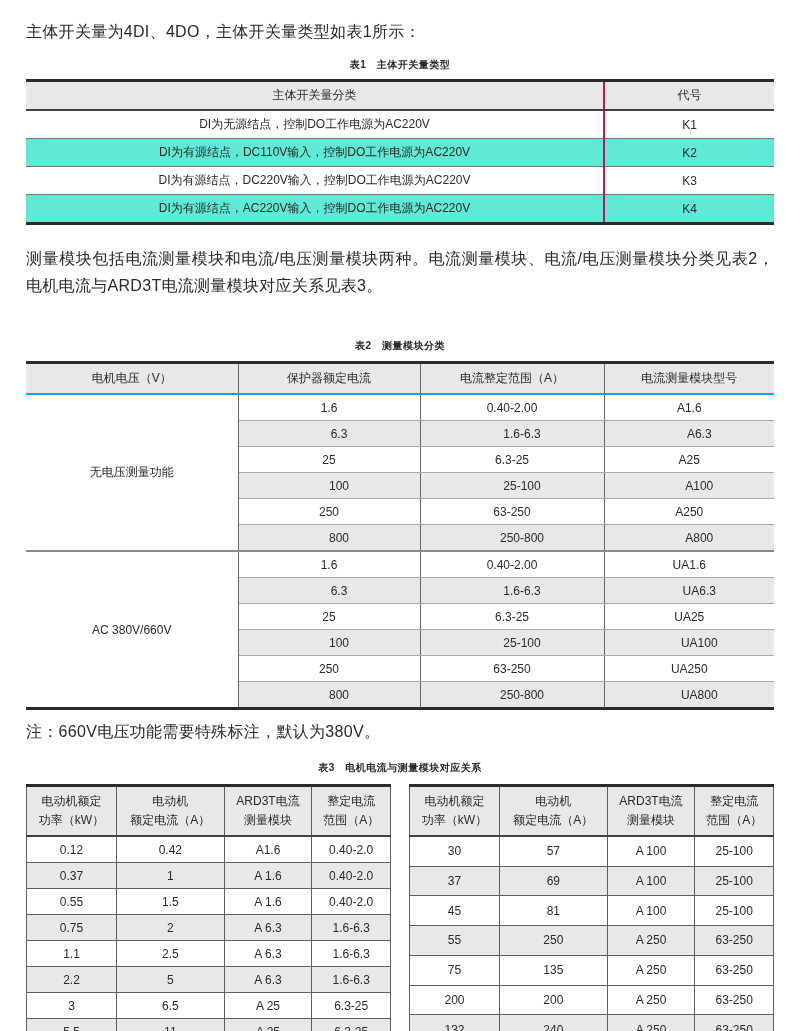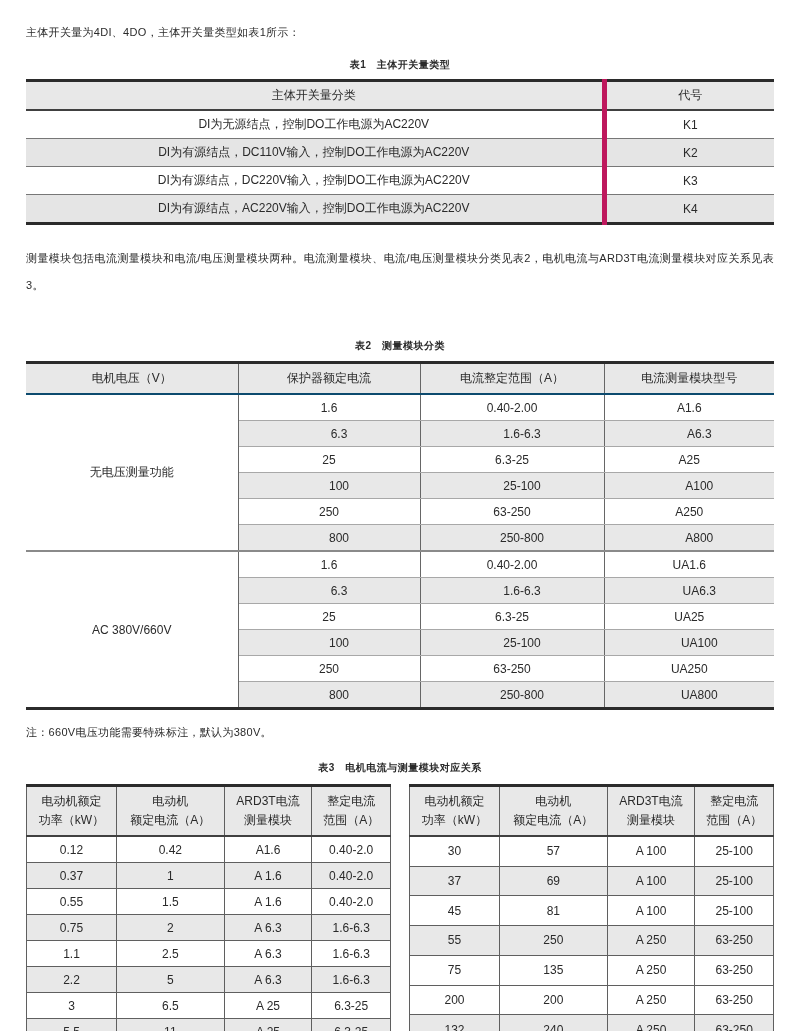--- a/index.html
+++ b/index.html
@@ -5,21 +5,21 @@
   html, body { margin: 0; padding: 0; background: #ffffff; }
   body {
     width: 800px; height: 1031px;
     font-family: "Liberation Sans", "DejaVu Sans", sans-serif;
     color: #2a2a2a;
     overflow: hidden;
   }
   .page { padding: 0 20px; width: 748px; margin: 0 auto; }
 
   .para {
-    font-size: 11px;
+    font-size: 16px;
     line-height: 27px;
     letter-spacing: 0.3px;
     text-align: justify;
   }
   .para-intro { margin-top: 24px; line-height: 16px; }
   .para-mid   { margin-top: 20px; }
   .para-note  { margin-top: 14px; line-height: 16px; }
 
   .tbl-title {
     text-align: center;
@@ -38,26 +38,26 @@
     font-size: 12px;
     color: #2a2a2a;
   }
   th { font-weight: normal; }
   th, td { text-align: center; vertical-align: middle; padding: 0 4px; overflow: hidden; }
 
   
   .t1 { border-top: 3px solid #2b2b2b; border-bottom: 3px solid #2b2b2b; }
   .t1 th, .t1 td { height: 27px; border-bottom: 1.5px solid #777777; }
   .t1 th { background: #e8e8e8; border-bottom: 2px solid #404040; }
-  .t1 th:first-child, .t1 td:first-child { border-right: 5px solid #be185d; }
-  .t1 tr.alt td { background: #e5e5e5; }
+  .t1 th:first-child, .t1 td:first-child { border-right: 2px solid #be185d; }
+  .t1 tr.alt td { background: #5eead4; }
 
   
   .t2 { border-top: 3px solid #2b2b2b; border-bottom: 3px solid #2b2b2b; }
-  .t2 th { height: 29px; background: #e8e8e8; border-bottom: 2px solid #0c4a6e; }
+  .t2 th { height: 29px; background: #e8e8e8; border-bottom: 2px solid #0ea5e9; }
   .t2 td { height: 25px; border-bottom: 1px solid #a8a8a8; }
   .t2 th, .t2 td { border-right: 1px solid #666666; }
   .t2 th:last-child, .t2 td:last-child { border-right: none; }
   .t2 tr.alt td { background: #e8e8e8; padding-left: 24px; }
   .t2 td.glabel { background: #ffffff; border-bottom: none; }
   .t2 tr.gsep td { border-top: 2px solid #8a8a8a; }
 
   
   .t3wrap { display: flex; gap: 18px; width: 748px; }
   .t3 { flex: 1; width: auto; border-top: 3px solid #2b2b2b; border-bottom: 2.5px solid #3a3a3a; }

